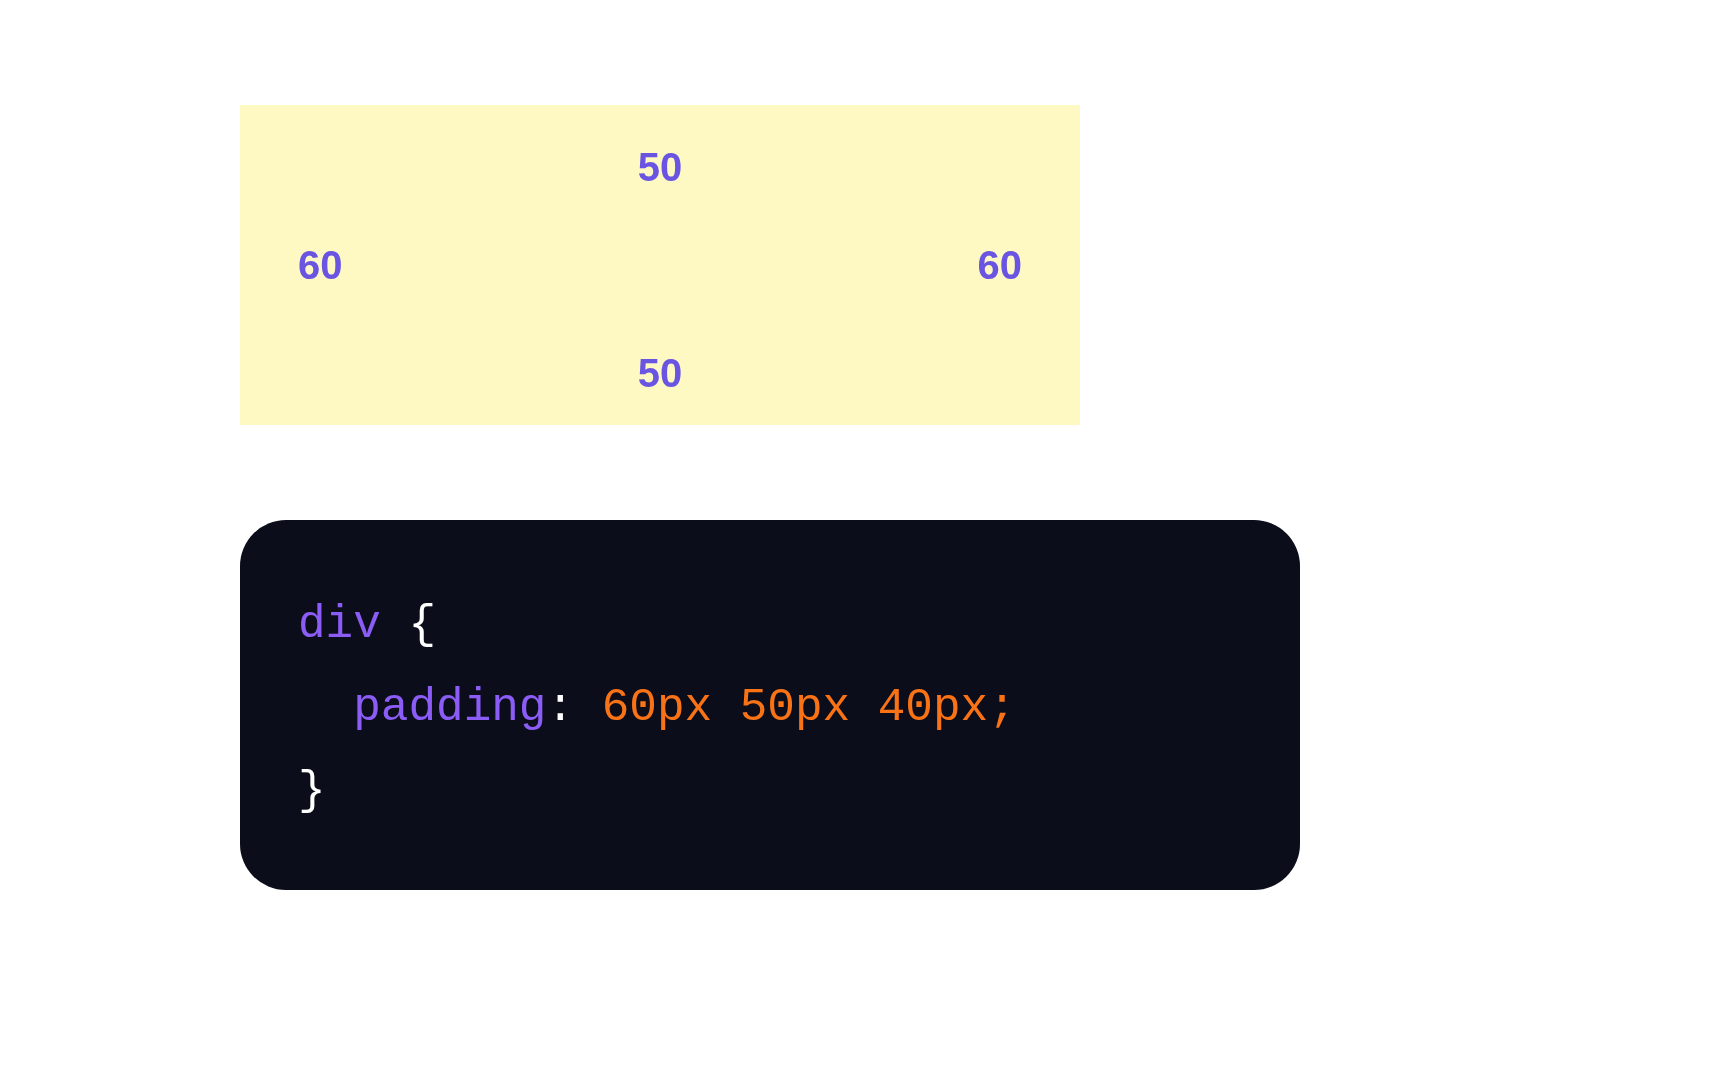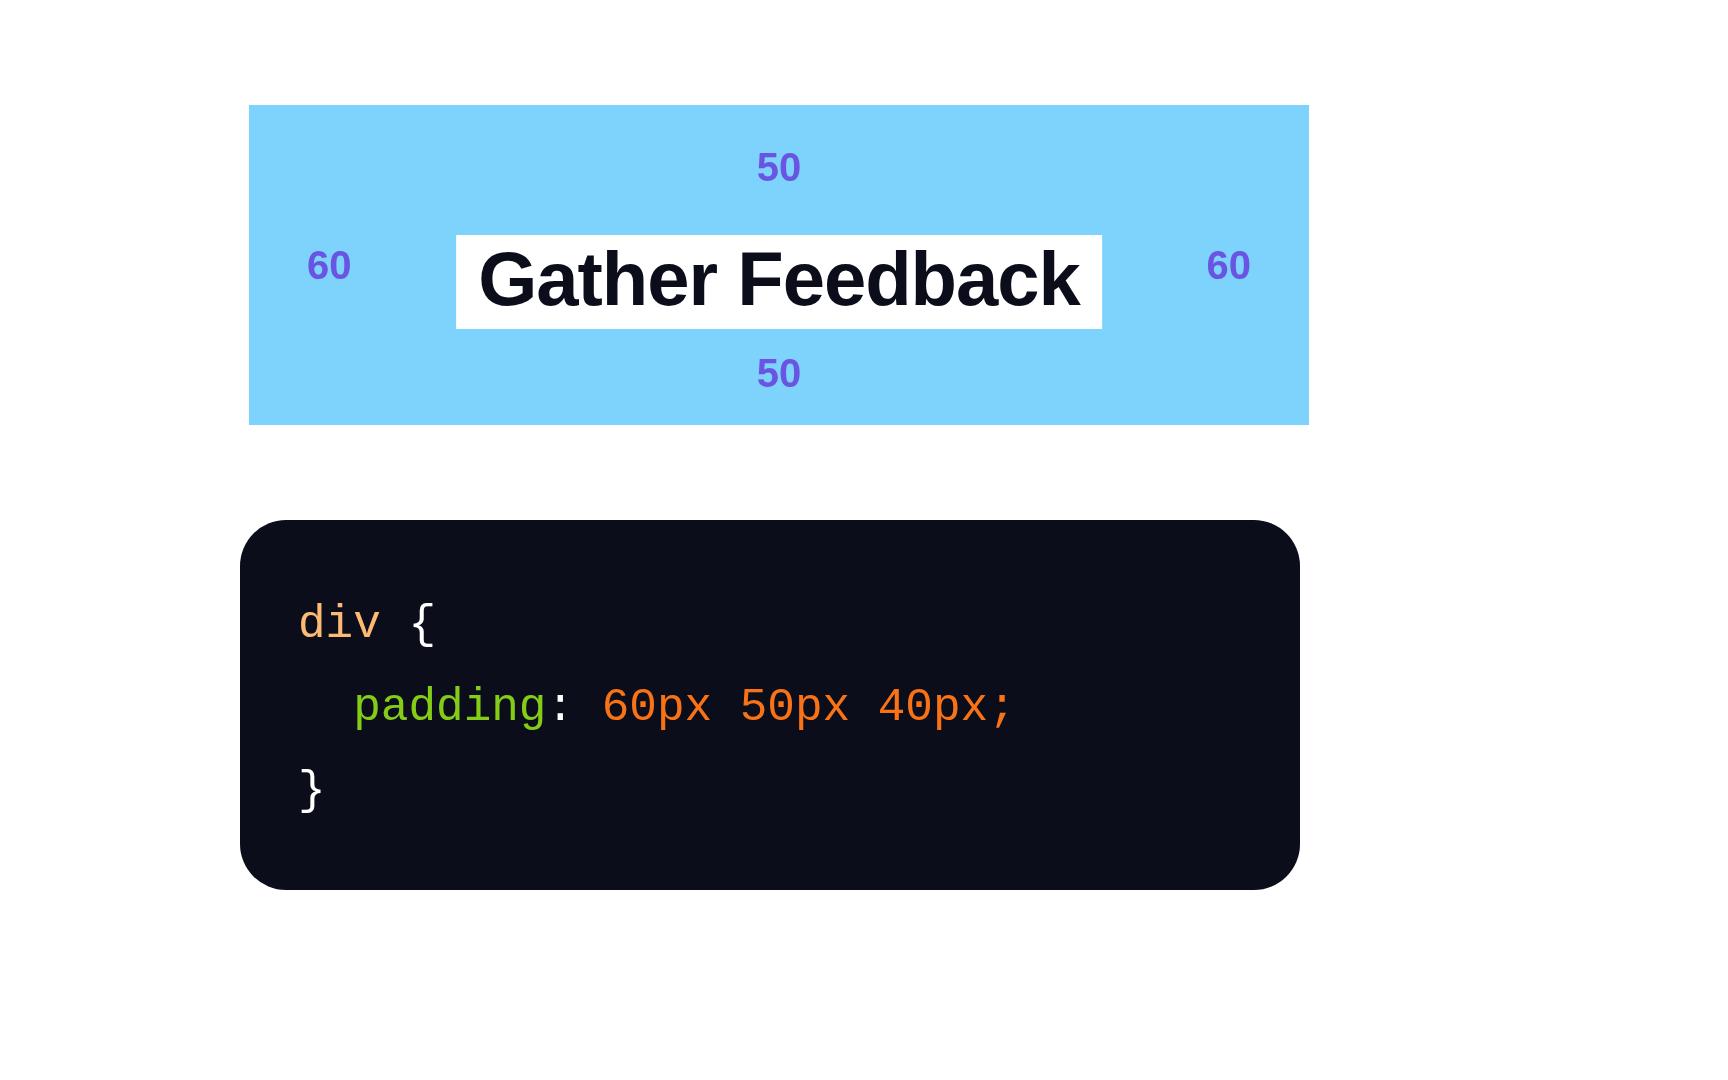--- a/index.html
+++ b/index.html
@@ -9,25 +9,25 @@
     background: #ffffff;
     font-family: -apple-system, BlinkMacSystemFont, "Segoe UI", Helvetica, Arial, sans-serif;
   }
   .canvas {
     position: relative;
     width: 1728px;
     height: 1080px;
   }
   .diagram-box {
     position: absolute;
-    left: 249px;
+    left: 240px;
     top: 105px;
-    width: 1060px;
+    width: 840px;
     height: 320px;
-    background: #7dd3fc;
+    background: #fef9c3;
   }
   .pad-label {
     position: absolute;
     color: #6a54e2;
     font-weight: 700;
     font-size: 40px;
     line-height: 1;
   }
   .pad-top {
     top: 42px;
@@ -75,39 +75,36 @@
     border-radius: 46px;
     padding: 64px 58px;
   }
   .code {
     font-family: ui-monospace, SFMono-Regular, Menlo, Consolas, "Liberation Mono", monospace;
     font-size: 46px;
     line-height: 1.8;
     color: #ffffff;
     white-space: pre;
   }
-  .tok-selector { color: #fdba74; }
+  .tok-selector { color: #8b5cf6; }
   .tok-brace { color: #ffffff; }
-  .tok-prop { color: #84cc16; }
+  .tok-prop { color: #8b5cf6; }
   .tok-colon { color: #ffffff; }
   .tok-value { color: #f97316; }
 </style>
 </head>
 <body>
 
 <div class="canvas">
 
   <div class="diagram-box">
     <div class="pad-label pad-top">50</div>
     <div class="pad-label pad-left">60</div>
     <div class="pad-label pad-right">60</div>
     <div class="pad-label pad-bottom">50</div>
-    <div class="content-box">
-      <div class="content-text">Gather Feedback</div>
-    </div>
   </div>
 
   <div class="code-box">
     <div class="code"><span class="tok-selector">div</span> <span class="tok-brace">{</span>
 <span>  </span><span class="tok-prop">padding</span><span class="tok-colon">:</span><span class="tok-value"> 60px 50px 40px;</span>
 <span class="tok-brace">}</span></div>
   </div>
 
 </div>
 

